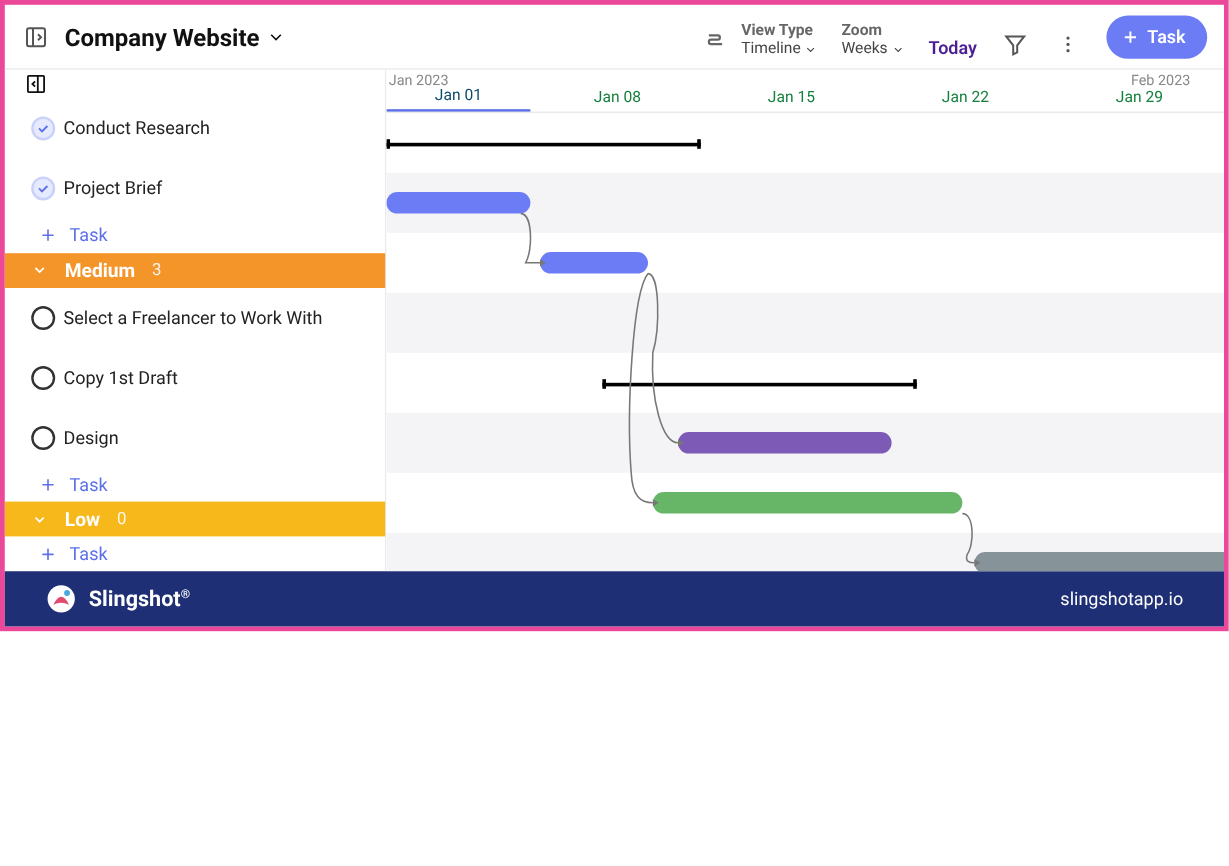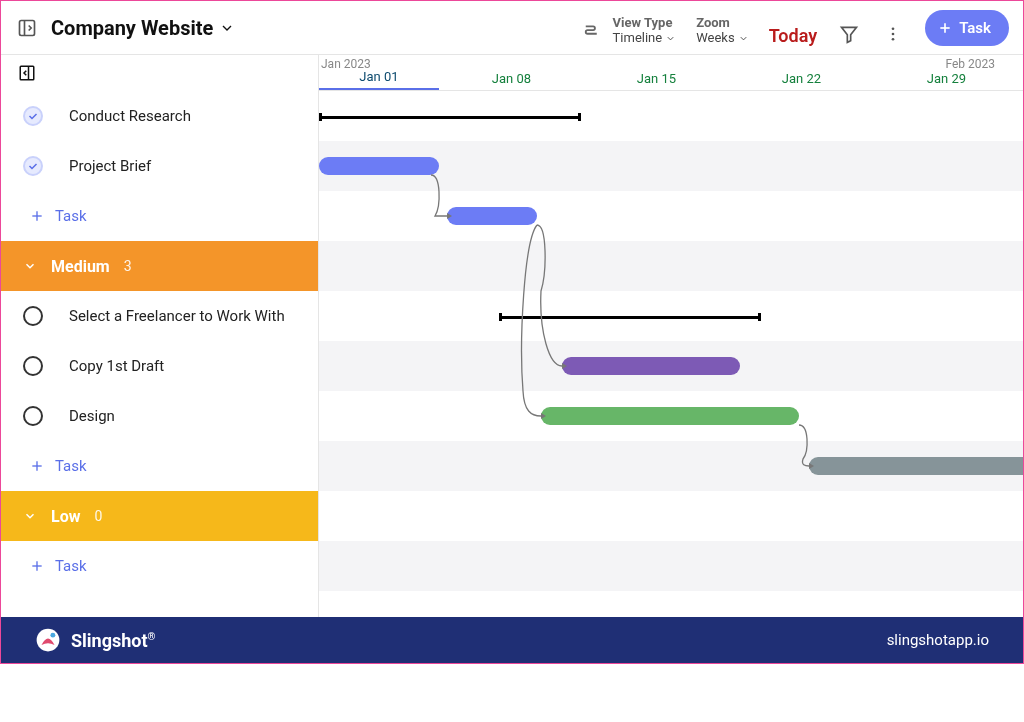--- a/index.html
+++ b/index.html
@@ -1,43 +1,43 @@
 <!DOCTYPE html>
 <html><head>
 <meta charset="utf-8">
 <style>
 * { box-sizing: border-box; margin: 0; padding: 0; }
 body { font-family: -apple-system, BlinkMacSystemFont, 'Segoe UI', Roboto, sans-serif; background: #fff; width: 1024px; height: 722px; overflow: hidden; position: relative; }
 
-.app-wrap { width: 1024px; height: 664px; display: flex; flex-direction: column; background: #fff; border: 1px solid #ec4899; }
+.app-wrap { width: 1024px; height: 526px; display: flex; flex-direction: column; background: #fff; border: 4px solid #ec4899; }
 
 
 .toolbar { height: 54px; display: flex; align-items: center; padding: 0 14px; border-bottom: 1px solid #e5e5e5; gap: 8px; }
 .tb-left { display: flex; align-items: center; gap: 12px; }
 .title-wrap { display: flex; align-items: center; gap: 6px; font-size: 20px; font-weight: 700; color: #111; }
 .tb-spacer { flex: 1; }
 .tb-right { display: flex; align-items: flex-end; gap: 20px; }
 .tb-ctrl { display: flex; align-items: center; gap: 8px; cursor: pointer; }
 .tb-ctrl .lbls { display: flex; flex-direction: column; line-height: 1.15; }
 .tb-ctrl .lbls .top { font-size: 13px; font-weight: 700; color: #666; }
 .tb-ctrl .lbls .bot { font-size: 13px; color: #444; display: flex; align-items: center; gap: 3px; }
-.today-btn { font-size: 18px; font-weight: 600; color: #b91c1c; cursor: pointer; }
+.today-btn { font-size: 15px; font-weight: 600; color: #4c1d95; cursor: pointer; }
 .icon-btn { width: 24px; height: 24px; display: flex; align-items: center; justify-content: center; cursor: pointer; color: #555; }
 .task-btn { height: 36px; padding: 0 18px 0 12px; border-radius: 18px; background: #6c7cf5; color: #fff; font-size: 15px; font-weight: 600; display: flex; align-items: center; gap: 6px; cursor: pointer; }
 
 
 .main { flex: 1; display: flex; position: relative; overflow: hidden; }
 .sidebar { width: 318px; border-right: 1px solid #e5e5e5; display: flex; flex-direction: column; background: #fff; position: relative; }
 .collapse-row { height: 36px; display: flex; align-items: center; padding-left: 14px; }
 .group-header { height: 50px; display: flex; align-items: center; gap: 14px; padding: 0 22px; color: #fff; font-weight: 700; font-size: 16px; }
 .group-header.high { background: #e95555; }
 .group-header.medium { background: #f49529; }
 .group-header.low { background: #f6b81a; }
 .group-header .count { font-weight: 400; opacity: 0.9; font-size: 14px; }
-.task-row { height: 50px; display: flex; align-items: center; gap: 26px; padding: 16px 22px; font-size: 15px; color: #222; }
+.task-row { height: 50px; display: flex; align-items: center; gap: 7px; padding: 16px 22px; font-size: 15px; color: #222; }
 .check { width: 20px; height: 20px; border-radius: 50%; border: 2px solid #333; display: flex; align-items: center; justify-content: center; flex-shrink: 0; }
 .check.done { border-color: #c9d1fb; background: #e6eafe; }
 .check.done svg { color: #5a6fe8; }
 .add-task-row { height: 50px; display: flex; align-items: center; gap: 10px; padding: 0 28px; color: #5a6fe8; font-size: 15px; cursor: pointer; }
 
 
 .timeline { flex: 1; position: relative; overflow: hidden; background: #fff; }
 .tl-header { height: 36px; display: flex; align-items: flex-end; position: relative; border-bottom: 1px solid #e5e5e5; }
 .month-lbl { position: absolute; top: 2px; font-size: 12px; color: #888; }
 .month-lbl.left { left: 2px; }

